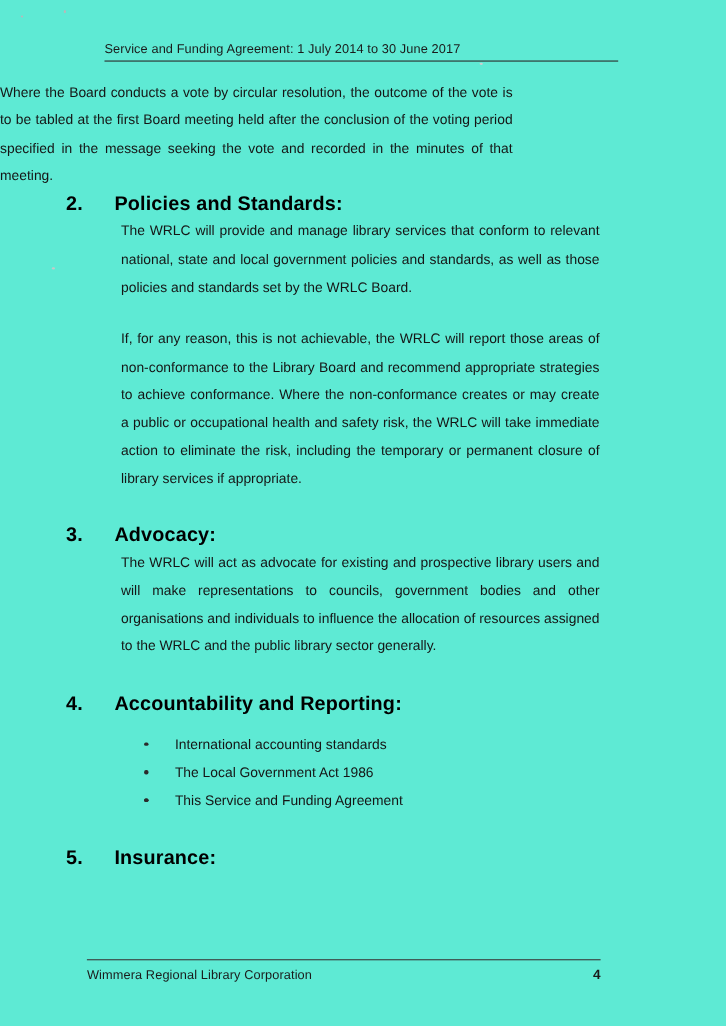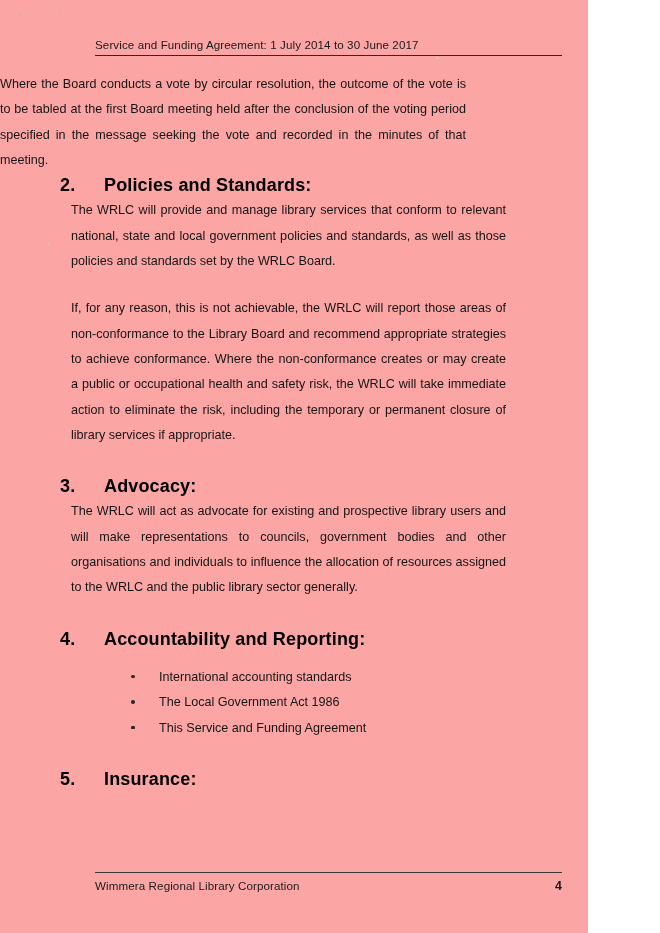--- a/index.html
+++ b/index.html
@@ -2,23 +2,23 @@
 <html><head>
 <meta charset="utf-8">
 <style>
   html, body {
     margin: 0;
     padding: 0;
     background: #ffffff;
   }
   .page {
     position: relative;
-    width: 588px;
+    width: 660px;
     height: 933px;
-    background: #fca5a5;
+    background: #5eead4;
     overflow: hidden;
     font-family: "Liberation Sans", sans-serif;
     color: #111111;
   }
 
   
   .speck {
     position: absolute;
     background: #b9b9b9;
     border-radius: 50%;
@@ -62,21 +62,21 @@
     position: relative;
     font-size: 12.6px;
     line-height: 25.3px;
     text-align: justify;
     color: #151515;
   }
   .para.lead {
     width: 466px;
   }
   .para.indent {
-    margin-left: 71px;
+    margin-left: 110px;
     width: 435px;
   }
 
   
   .sec-head {
     position: relative;
     margin-left: 60px;
     width: 466px;
     font-size: 18px;
     line-height: 25.3px;
@@ -118,21 +118,21 @@
   }
   .bullets li.last-line { text-align: left; }
 
   .gap-sm { height: 13px; }
   .gap-md { height: 22px; }
   .gap-lg { height: 26px; }
 
   
   .doc-footer {
     position: absolute;
-    left: 95px;
+    left: 79px;
     top: 872px;
     width: 467px;
   }
   .doc-footer .frule {
     width: 467px;
     height: 1.4px;
     background: #3a3a3a;
   }
   .doc-footer .frow {
     display: flex;

